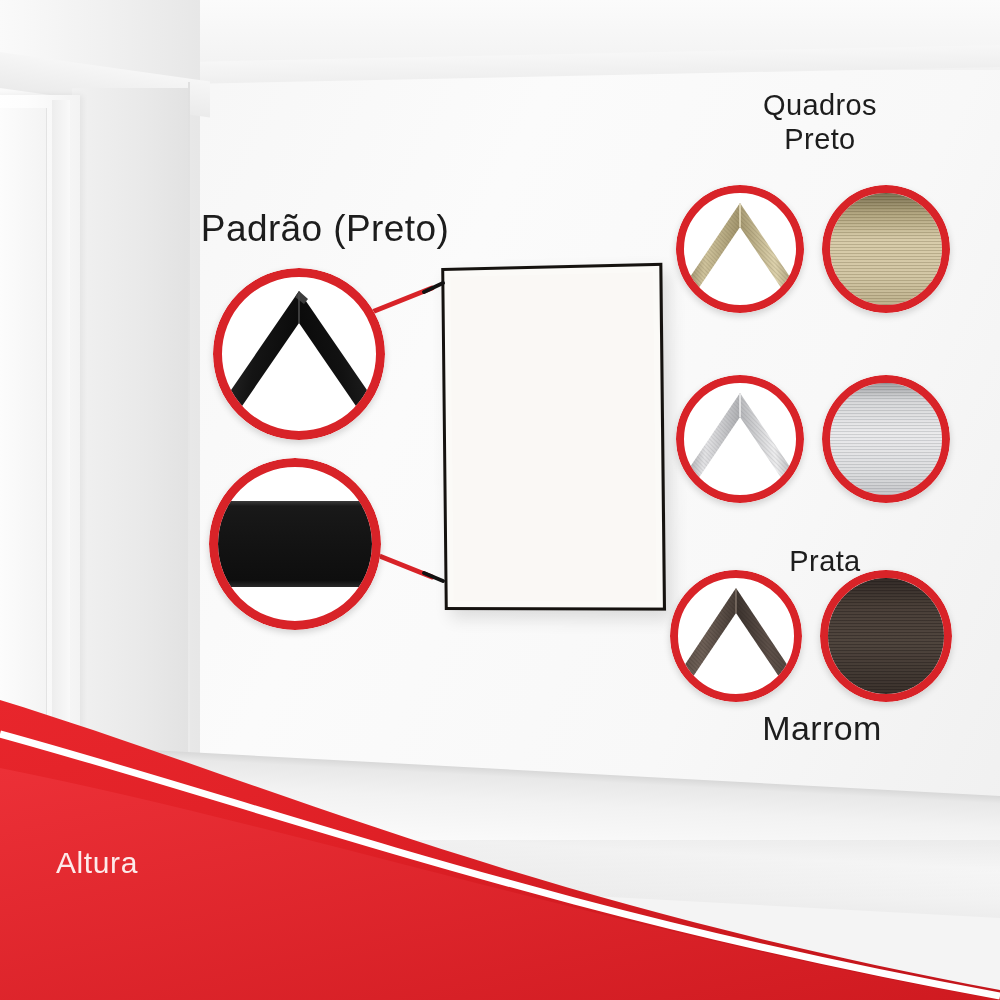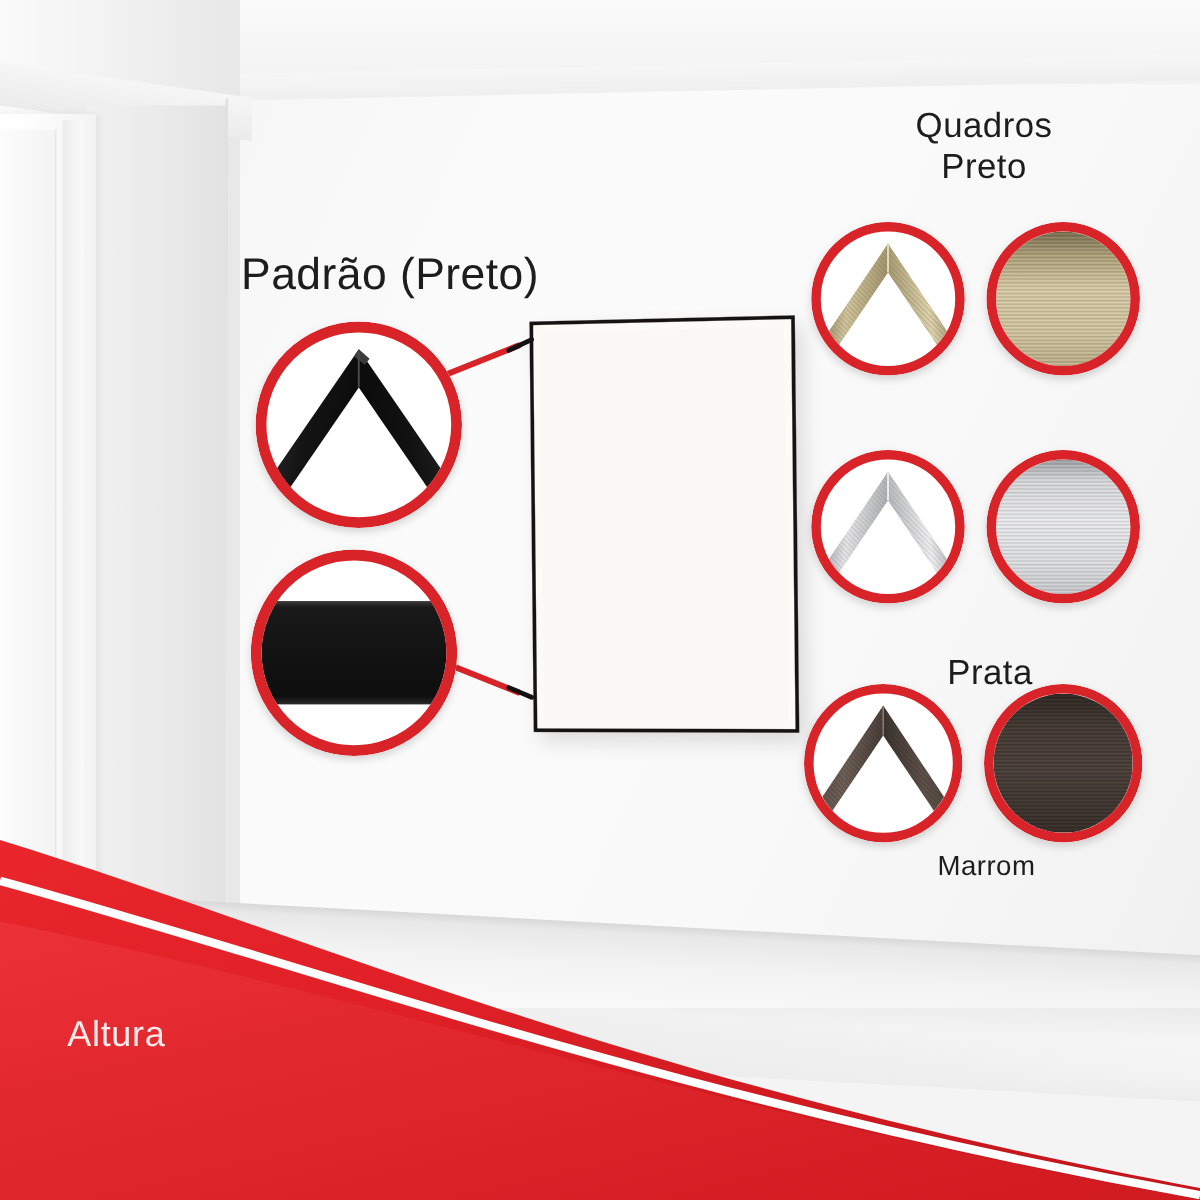--- a/index.html
+++ b/index.html
@@ -392,21 +392,21 @@
 
 
   <div class="label" style="left:690px;top:88px;width:260px;font-size:29px;">
     <div>Quadros</div>
     <div>Preto</div>
   </div>
 
 
   <div class="label" style="left:695px;top:544px;width:260px;font-size:29px;">Prata</div>
 
-  <div class="label" style="left:692px;top:708px;width:260px;font-size:23px;">Marrom</div>
+  <div class="label" style="left:692px;top:708px;width:260px;font-size:34px;">Marrom</div>
 
   <div class="banner">
     <svg width="1000" height="340" viewBox="0 0 1000 340">
       <defs>
         <linearGradient id="redGrad" x1="0" y1="0" x2="1" y2="0.8">
           <stop offset="0" stop-color="#e8262c"></stop>
           <stop offset="0.45" stop-color="#df2026"></stop>
           <stop offset="1" stop-color="#c4161c"></stop>
         </linearGradient>
         <linearGradient id="redGrad2" x1="0" y1="0" x2="1" y2="1">

